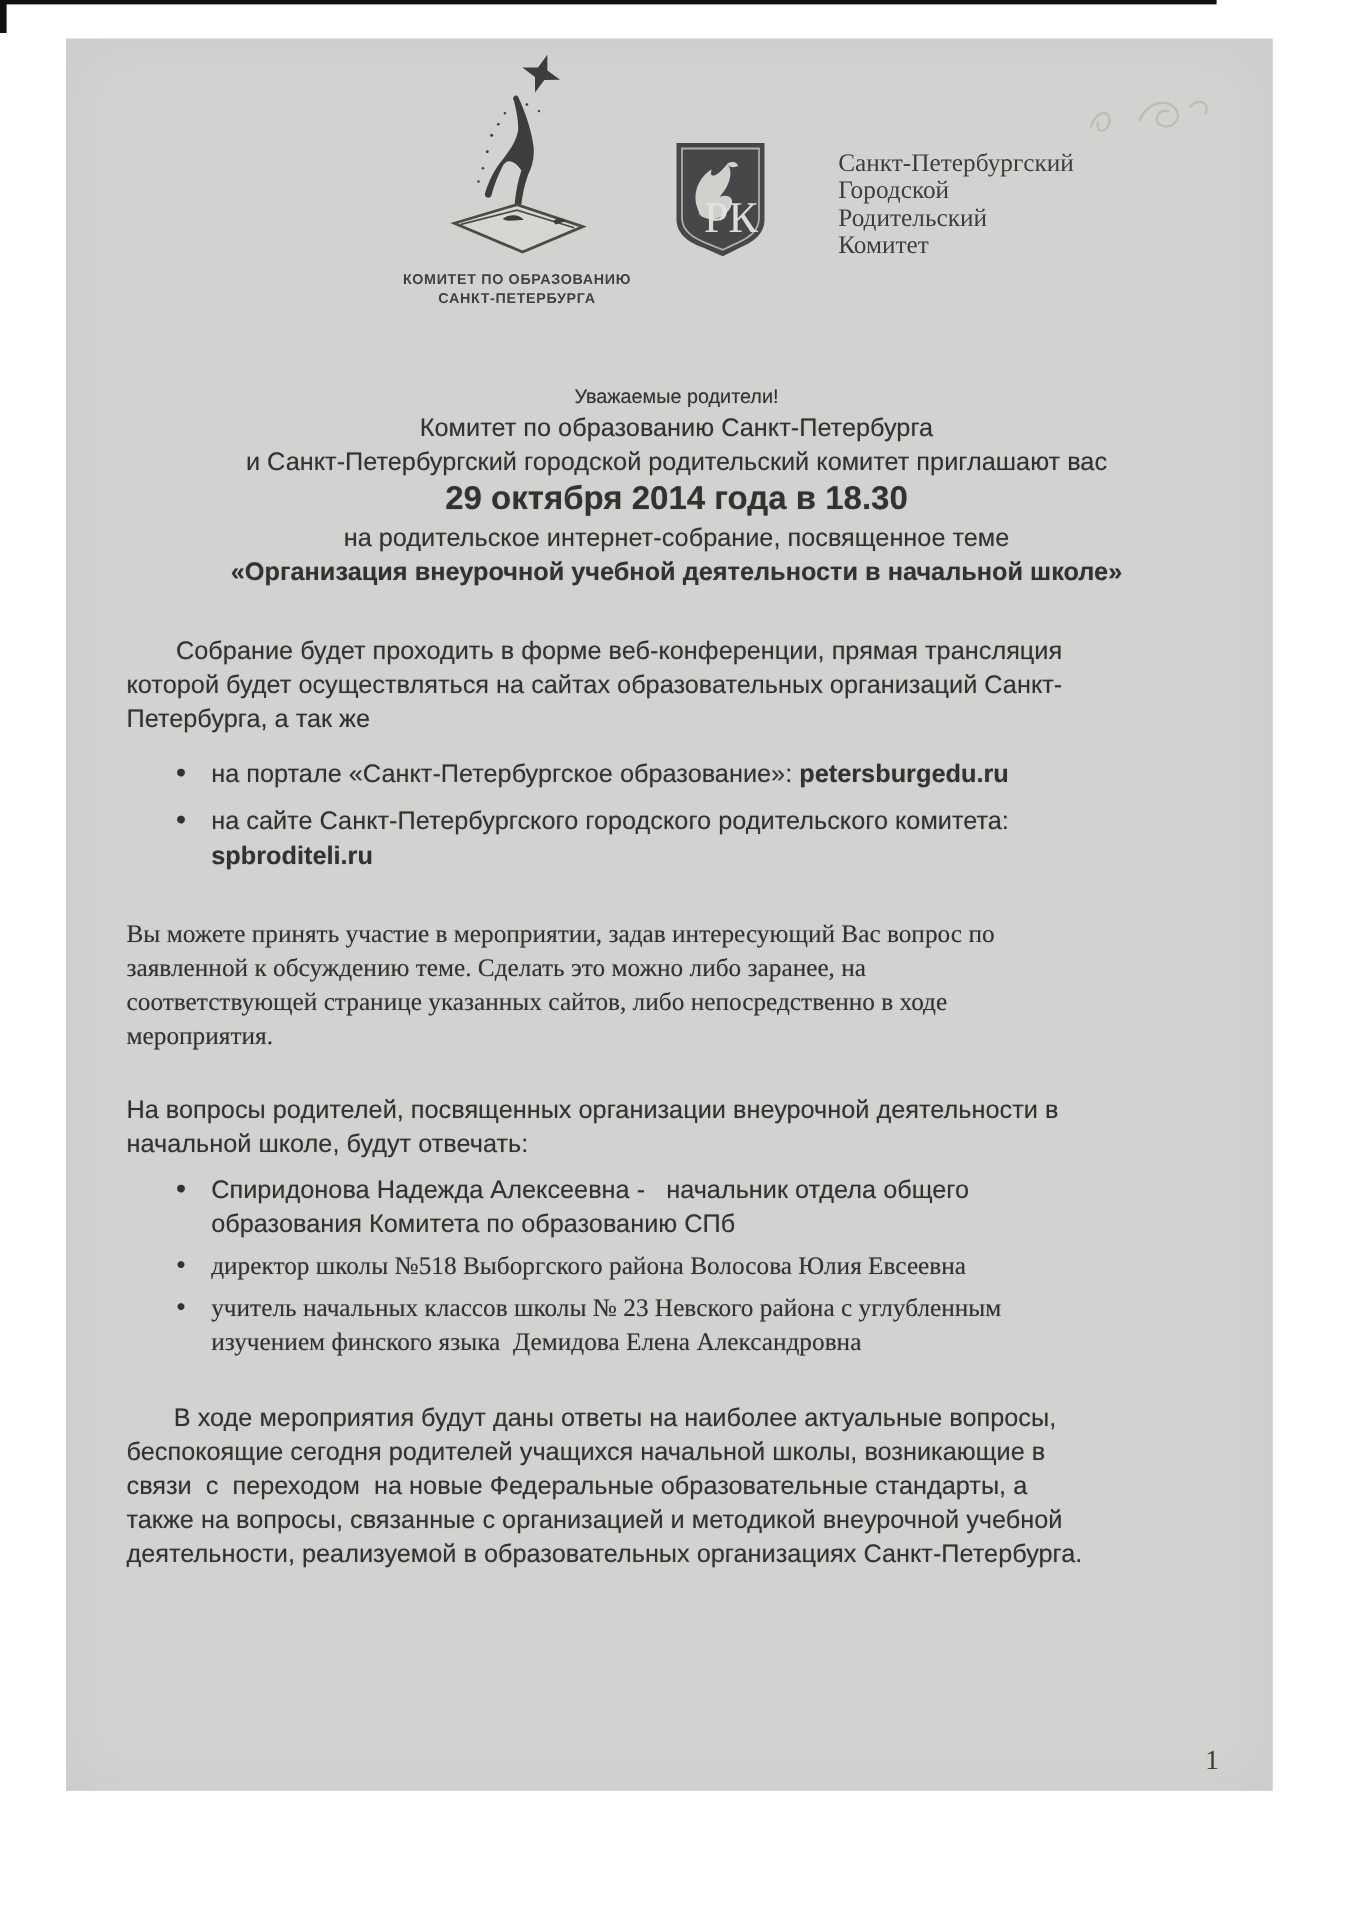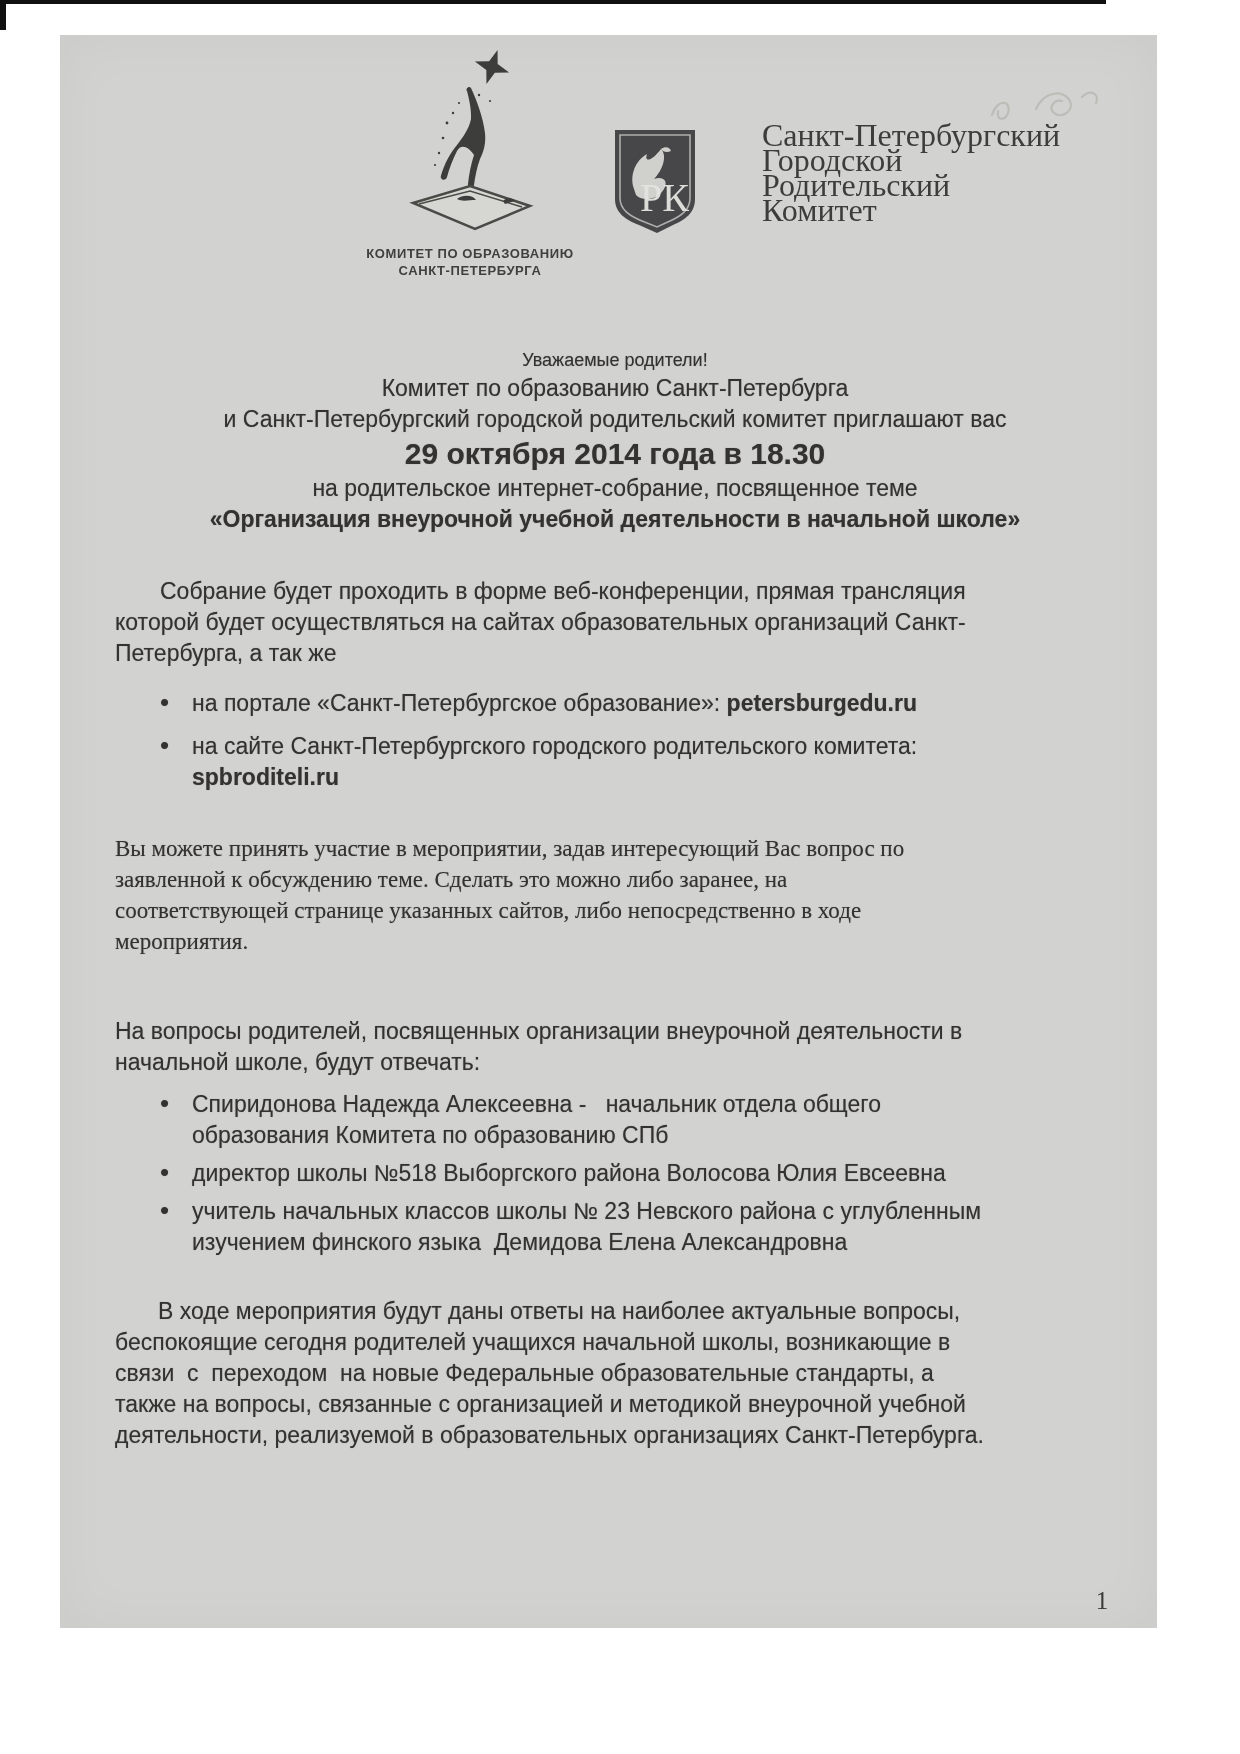--- a/index.html
+++ b/index.html
@@ -15,48 +15,48 @@
          box-shadow:inset 0 0 60px rgba(0,0,0,0.035);}
   .paper *{color:#333231;}
 
   
   .logo-left{position:absolute;left:300px;top:8px;width:220px;text-align:center;}
   .logo-left svg{display:block;margin:0 auto;}
   .logo-left .caption{margin-top:6px;font-size:13px;font-weight:bold;letter-spacing:.6px;
                       line-height:17px;white-space:pre-wrap;color:#404040;}
   .logo-right{position:absolute;left:552px;top:88px;}
   .logo-right .shield{position:absolute;left:0;top:4px;}
-  .logo-right .org-name{position:absolute;left:150px;top:0;width:330px;
-                        font-family:"Liberation Serif",serif;font-size:32px;line-height:25px;
+  .logo-right .org-name{position:absolute;left:150px;top:12px;width:330px;
+                        font-family:"Liberation Serif",serif;font-size:23px;line-height:25px;
                         white-space:pre-wrap;color:#3d3d3b;}
   .pencil-mark{position:absolute;left:918px;top:40px;opacity:.75;}
 
   
   .letter{position:absolute;left:55px;top:312px;width:1000px;
           font-size:23px;line-height:31px;
           text-shadow:0 0 1px rgba(50,50,48,0.4);}
   .center{text-align:center;white-space:pre-wrap;}
   .salutation{font-size:18px;line-height:26px;margin:0;font-weight:normal;}
   .inviters{margin:54px 0 0 0;}
   .datetime{margin:0;font-size:30px;line-height:38px;font-weight:bold;}
   .event-type{margin:2px 0 0 0;}
   .topic{margin:1px 0 0 0;font-weight:bold;}
   .para{margin:0;white-space:pre-wrap;}
   .p-broadcast{margin-top:41px;text-indent:45px;}
   .p-participate{margin-top:40px;font-family:Liberation Serif, serif;}
-  .p-intro{margin-top:59px;}
+  .p-intro{margin-top:36px;}
   .p-closing{margin-top:38px;text-indent:43px;}
 
   ul.dotlist{margin:0;padding:0 0 0 77px;list-style:none;}
   ul.sites{margin-top:19px;}
   ul.speakers{margin-top:11px;}
   ul.dotlist li{position:relative;white-space:pre-wrap;}
   ul.dotlist li::before{content:"\2022";position:absolute;left:-32px;top:-1px;font-size:26px;}
   ul.sites li + li{margin-top:12px;}
-  ul.speakers li + li{margin-top:7px;}
+  ul.speakers li + li{margin-top:7px;font-family:Liberation Serif, serif;}
   .bold{font-weight:bold;}
 
   .page-number{position:absolute;left:1012px;top:1552px;width:60px;text-align:center;
                font-family:"Liberation Serif",serif;font-size:25px;color:#3a3a38;}
 </style>
 </head>
 <body>
 
 <div class="canvas">
 

